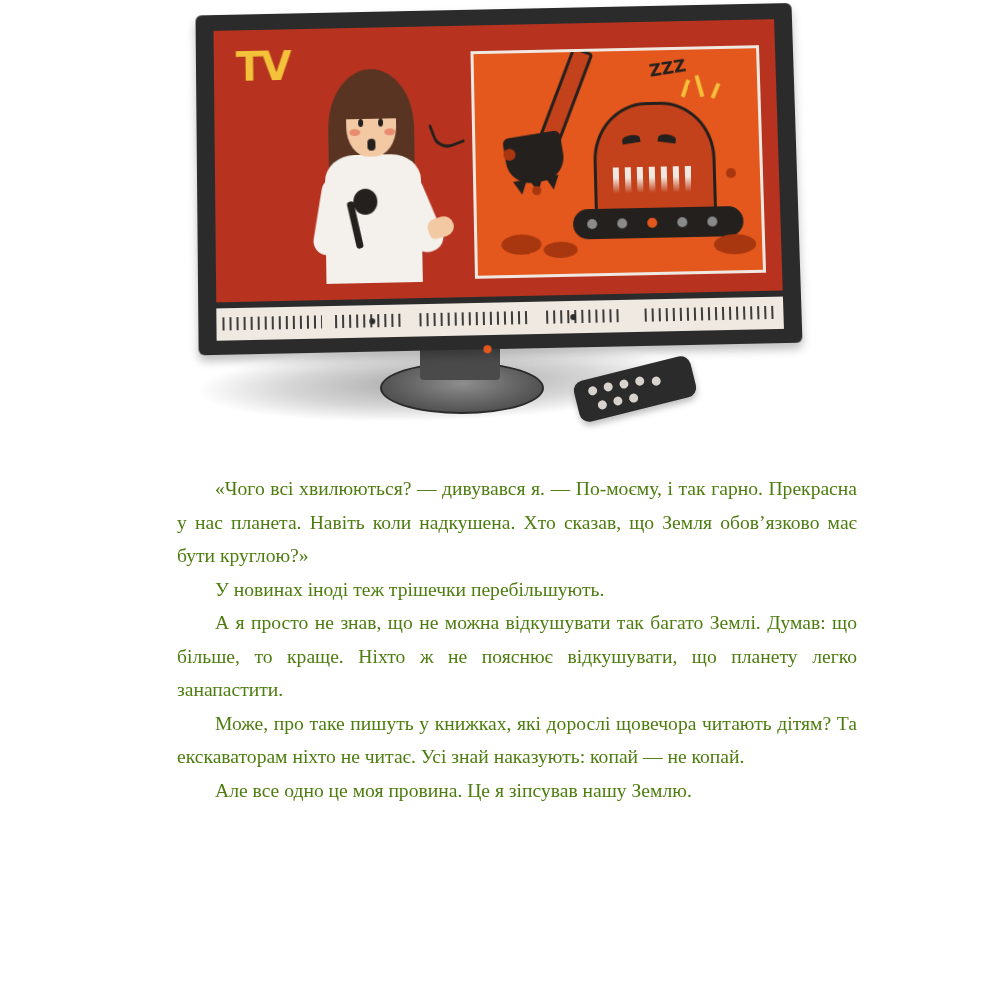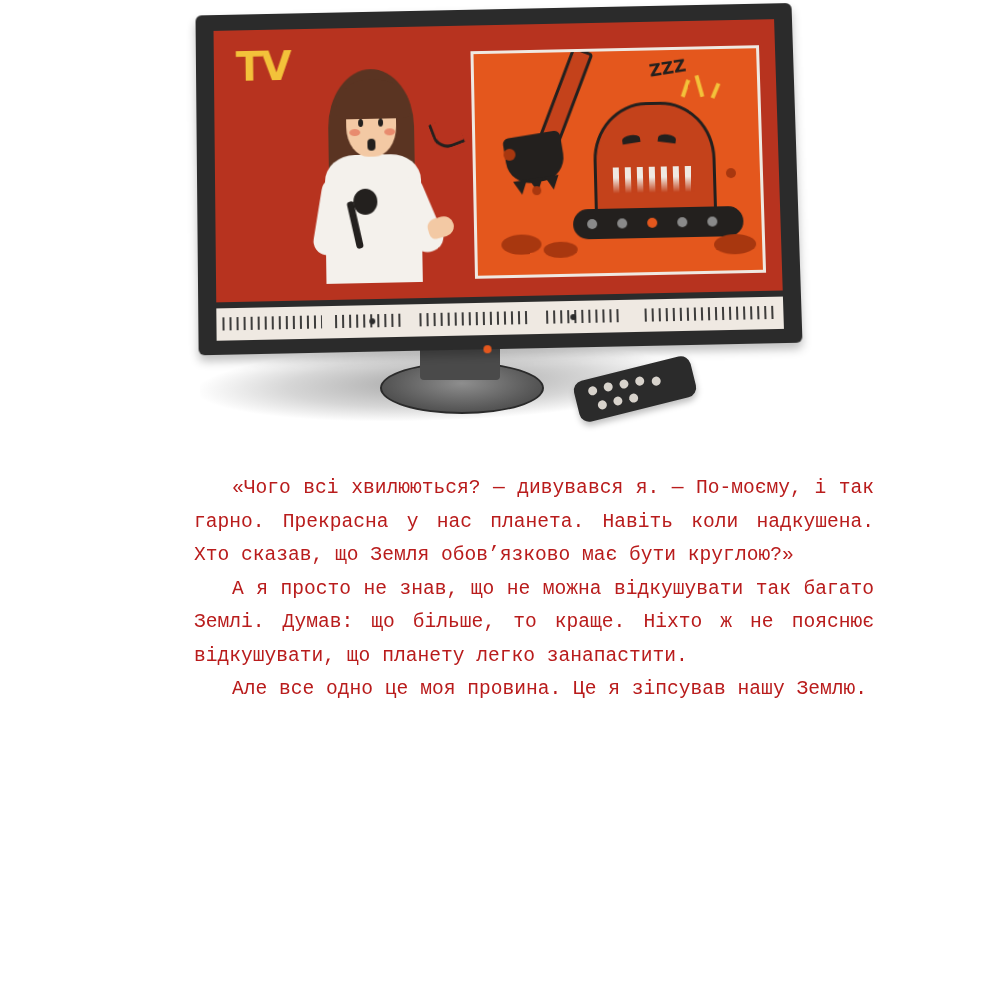--- a/index.html
+++ b/index.html
@@ -307,27 +307,27 @@
   .r-btn {
     position: absolute;
     width: 9px; height: 9px;
     border-radius: 50%;
     background: #d8d3cc;
   }
 
   
   .text-block {
     position: absolute;
-    left: 194px;
+    left: 177px;
     top: 472px;
     width: 680px;
-    font-family: Liberation Mono, monospace;
+    font-family: Liberation Serif, serif;
     font-size: 19.6px;
     line-height: 33.5px;
-    color: #b91c1c;
+    color: #4d7c0f;
     text-align: justify;
     text-justify: inter-word;
   }
   .text-block p {
     margin: 0;
     text-indent: 38px;
     hyphens: manual;
   }
 </style>
 </head>
@@ -417,17 +417,19 @@
       <div class="tv-bottom-strip">
         <span class="scribble-line"></span>
         <span class="strip-dot" style="left:152px;"></span>
         <span class="strip-dot" style="left:352px;"></span>
       </div>
     </div>
   </div>
 
   <div class="text-block">
     <p>«Чого всі хвилюються? — дивувався я. — По-моєму, і так гарно. Прекрасна у нас планета. Навіть коли надкушена. Хто сказав, що Земля обов’язково має бути круглою?»</p>
+    <p>У новинах іноді теж трішечки перебільшують.</p>
     <p>А я просто не знав, що не можна відкушувати так багато Землі. Думав: що більше, то краще. Ніхто ж не пояснює відкушувати, що планету легко занапастити.</p>
+    <p>Може, про таке пишуть у книжках, які дорослі щовечора читають дітям? Та екскаваторам ніхто не читає. Усі знай наказують: копай — не копай.</p>
     <p>Але все одно це моя провина. Це я зіпсував нашу Землю.</p>
   </div>
 
 </div>
 
 </body></html>

